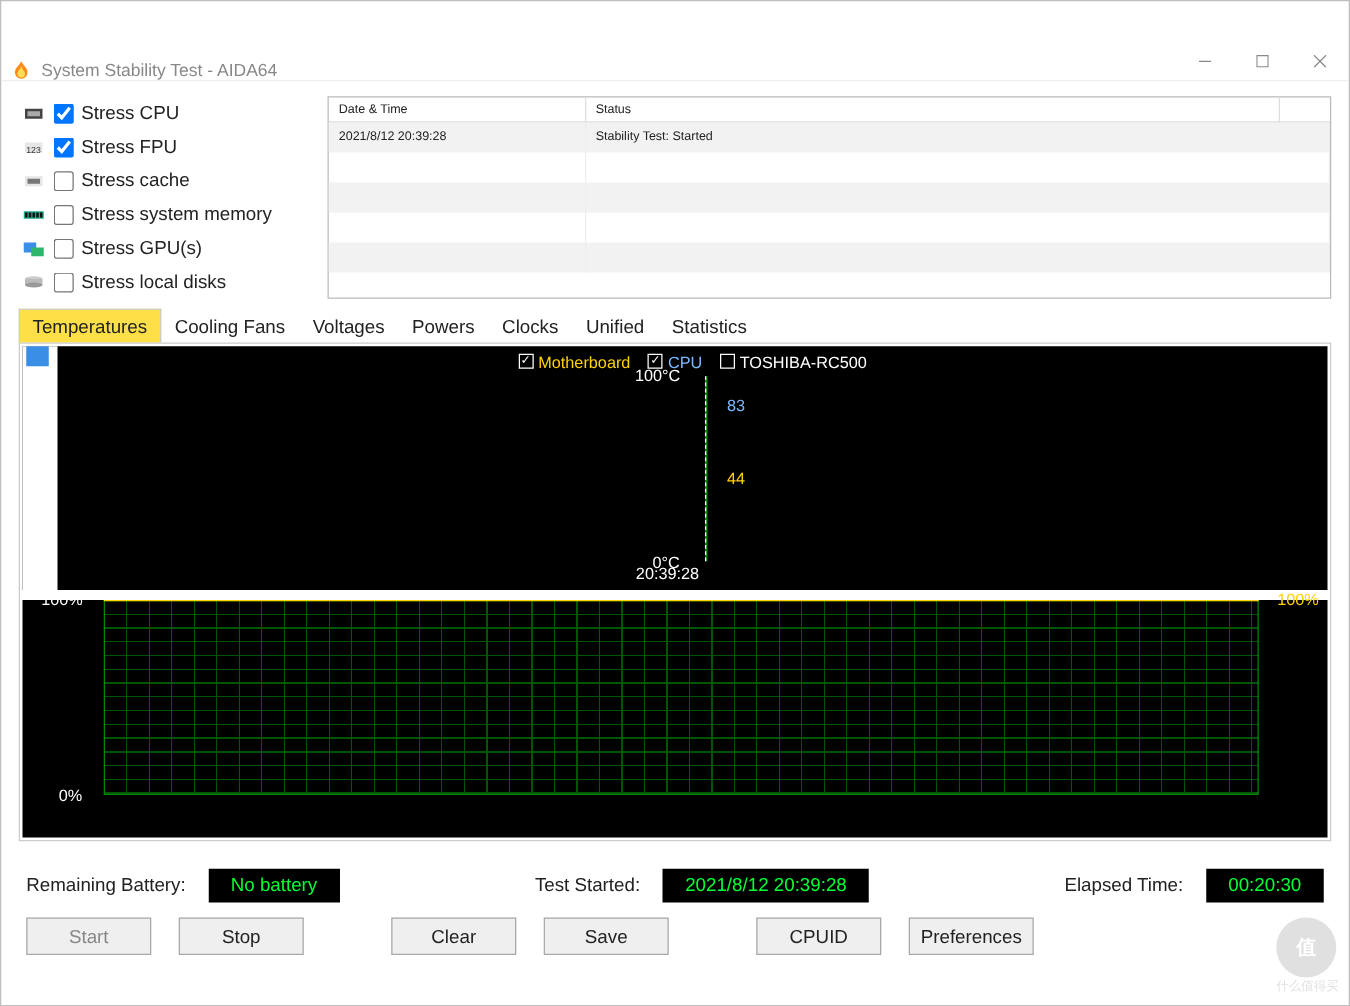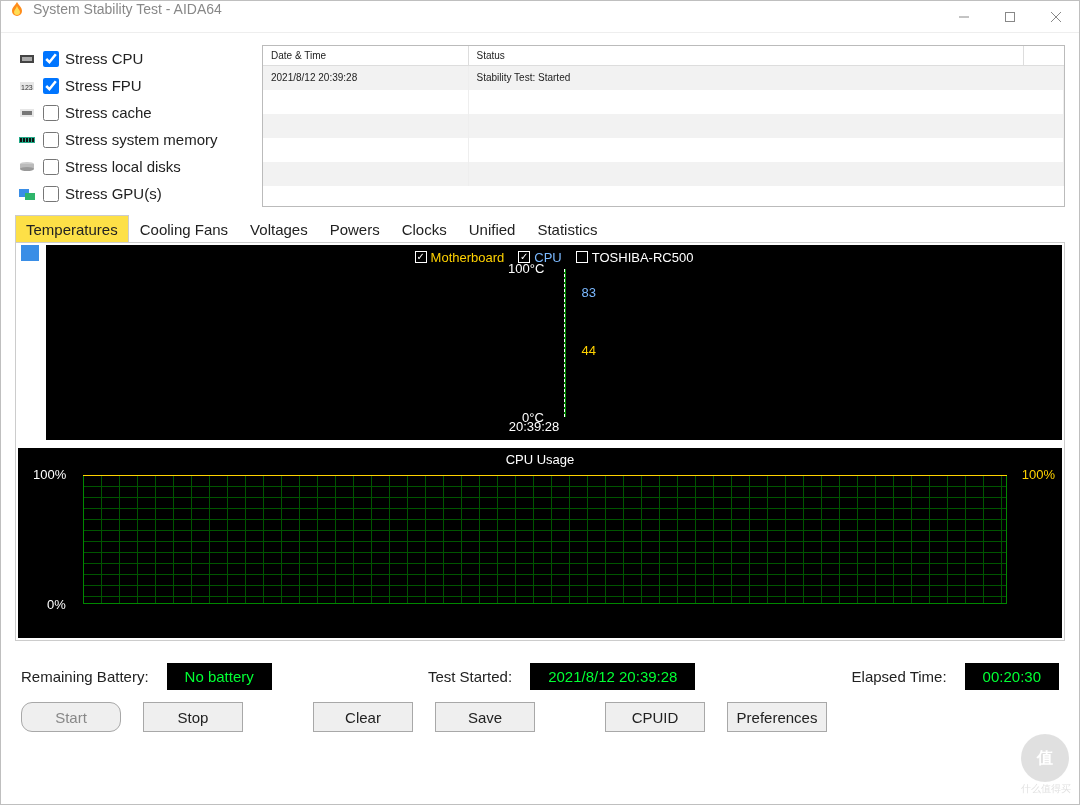--- a/index.html
+++ b/index.html
@@ -1,19 +1,19 @@
 <!DOCTYPE html>
 <html><head>
 <meta charset="utf-8">
 <style>
   * { box-sizing: border-box; }
   html, body { margin:0; padding:0; background:#000; }
   body { font-family: "Segoe UI", Arial, sans-serif; font-size:14px; color:#222; }
   .window { width:1080px; height:805px; background:#fff; border:1px solid #bfbfbf; position:relative; display:flex; flex-direction:column; }
-  .titlebar { height:32px; display:flex; align-items:flex-start; padding:0 0 0 8px; color:#888; border-bottom:1px solid #eee; }
+  .titlebar { height:32px; display:flex; align-items:flex-end; padding:0 0 0 8px; color:#888; border-bottom:1px solid #eee;margin-top:32px; }
   .titlebar .app-icon { width:16px; height:16px; margin-right:8px; position:relative; }
   .titlebar .title { flex:1; font-size:14px; }
   .win-controls { display:flex; height:100%; }
   .win-btn { width:46px; display:flex; align-items:center; justify-content:center; color:#888; }
   .win-btn svg { width:10px; height:10px; }
   .content { padding:12px 14px 0 14px; flex:1; display:flex; flex-direction:column; }
   .top-row { display:flex; gap:12px; }
   .stress-col { width:235px; }
   .stress-item { display:flex; align-items:center; height:27px; }
   .stress-item .icon { width:24px; height:18px; display:flex; align-items:center; justify-content:center; }
@@ -57,21 +57,21 @@
   .cpu-body { flex:1; position:relative; margin:0 55px 16px 65px; }
   .cpu-yl-t { position:absolute; left:-50px; top:-8px; }
   .cpu-yl-b { position:absolute; left:-36px; bottom:-8px; }
   .cpu-yr-t { position:absolute; right:-48px; top:-8px; color:#ffd200; }
   .cpu-line { position:absolute; left:0; right:0; top:0; height:1px; background:#ffd200; }
   .status-row { display:flex; align-items:center; gap:18px; padding:22px 6px 12px 6px; font-size:15px; }
   .status-row .spacer { flex:1; }
   .lcd { background:#000; color:#00ff33; padding:5px 18px; font-size:15px; }
   .button-row { display:flex; gap:22px; padding:0 6px 12px 6px; }
   .btn { width:100px; height:30px; border:1px solid #a8a8a8; background:#efefef; font-size:15px; display:flex; align-items:center; justify-content:center; cursor:default; }
-  .btn.disabled { color:#888;border-radius:11px; }
+  .btn.disabled { color:#888; }
   .watermark { position:absolute; right:8px; bottom:8px; opacity:.25; }
   .watermark .circ { width:48px; height:48px; border-radius:50%; background:#888; display:flex; align-items:center; justify-content:center; color:#fff; font-size:10px; }
 </style>
 </head>
 <body>
 
 <div class="window">
 
   <div class="titlebar">
     <span class="app-icon">
@@ -145,37 +145,37 @@
                 <rect x="11" y="5" width="2" height="4" fill="#111"></rect>
                 <rect x="14" y="5" width="2" height="4" fill="#111"></rect>
               </svg>
             </span>
             <input type="checkbox" style="">
             <label>Stress system memory</label>
           </div>
         <div class="stress-item">
             <span class="icon">
               <svg width="18" height="14" viewBox="0 0 18 14">
+                <rect x="1" y="2" width="10" height="8" fill="#3a8ee6"></rect>
+                <rect x="7" y="6" width="10" height="7" fill="#2fb56b"></rect>
+              </svg>
+            </span>
+            <input type="checkbox" style="">
+            <label>Stress GPU(s)</label>
+          </div>
+        <div class="stress-item">
+            <span class="icon">
+              <svg width="18" height="14" viewBox="0 0 18 14">
                 <ellipse cx="9" cy="4" rx="7" ry="2" fill="#ccc"></ellipse>
                 <rect x="2" y="4" width="14" height="5" fill="#bbb"></rect>
                 <ellipse cx="9" cy="9" rx="7" ry="2" fill="#999"></ellipse>
               </svg>
             </span>
             <input type="checkbox" style="">
             <label>Stress local disks</label>
-          </div>
-        <div class="stress-item">
-            <span class="icon">
-              <svg width="18" height="14" viewBox="0 0 18 14">
-                <rect x="1" y="2" width="10" height="8" fill="#3a8ee6"></rect>
-                <rect x="7" y="6" width="10" height="7" fill="#2fb56b"></rect>
-              </svg>
-            </span>
-            <input type="checkbox" style="">
-            <label>Stress GPU(s)</label>
           </div>
       </div>
       <div class="log-table">
         <table>
           <thead>
               <tr>
             <th class="date-col">Date &amp; Time</th>
             <th class="stat-col">Status</th>
             <th class="end-col"></th>
           </tr>
@@ -248,21 +248,20 @@
               <polyline points="48,56 50,56 55,56.3 60,56 65,56.2 70,56 75,56.1 80,56 85,56.2 90,56 95,56 100,56" fill="none" stroke="#ffd200" stroke-width="0.6"></polyline>
             </svg>
             <span class="rval" style="top:11%;color:#7bb9ff">83</span>
             <span class="rval" style="top:50%;color:#ffd200">44</span>
           </div>
           <div class="xlabel">20:39:28</div>
         </div>
       </div>
 
       <div class="chart cpu-chart">
-        <div class="cpu-title">CPU Usage</div>
         <div class="cpu-body">
           <div class="grid"></div>
             <div class="grid-border"></div>
           <span class="cpu-yl-t">100%</span>
           <span class="cpu-yl-b">0%</span>
           <span class="cpu-yr-t">100%</span>
           <div class="cpu-line"></div>
         </div>
         <div style="height:18px"></div>
       </div>

